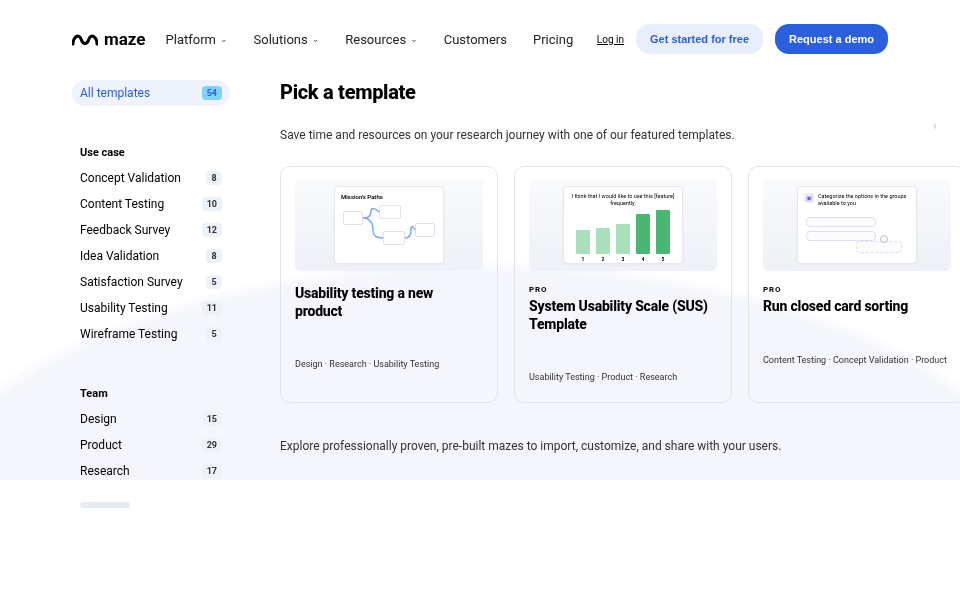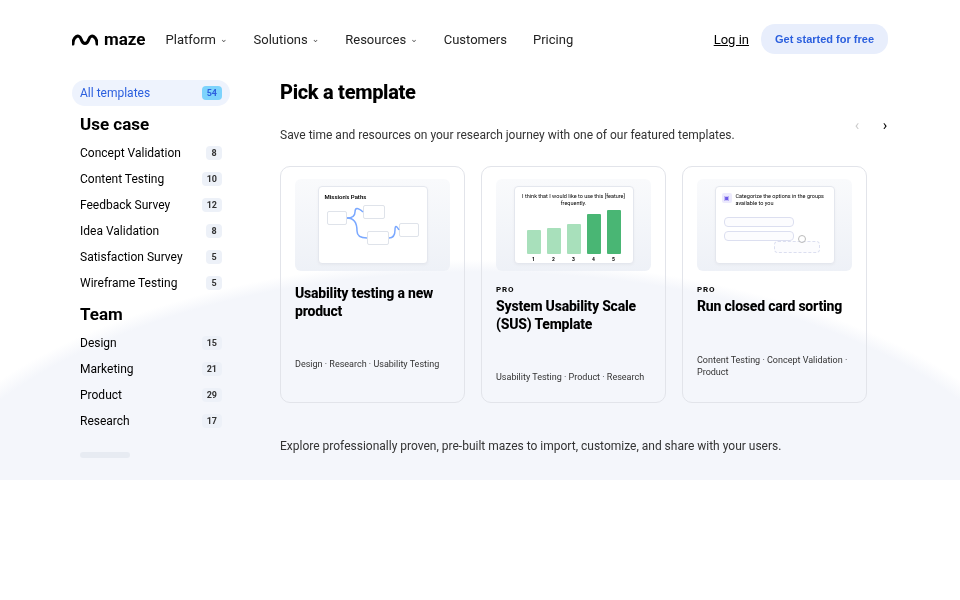--- a/index.html
+++ b/index.html
@@ -4,40 +4,40 @@
 <style>
 * { margin: 0; padding: 0; box-sizing: border-box; }
 body { font-family: -apple-system, BlinkMacSystemFont, "Segoe UI", Roboto, sans-serif; background: #fff; color: #000; width: 960px; height: 600px; overflow: hidden; }
 .header { display: flex; align-items: center; padding: 24px 72px 14px 72px; gap: 20px; }
 .logo { display: flex; align-items: center; gap: 6px; font-weight: 700; font-size: 17px; }
 .logo-mark svg { display: block; }
 .nav { display: flex; gap: 26px; flex: 1; }
 .nav-item { font-size: 13px; color: #222; display: flex; align-items: center; gap: 4px; cursor: pointer; }
 .chevron { font-size: 9px; color: #555; }
 .header-actions { display: flex; align-items: center; gap: 12px; }
-.login { font-size: 13px; cursor: pointer; text-decoration: underline; }
+.login { font-size: 10px; cursor: pointer; text-decoration: underline; }
 .btn { font-size: 11px; font-weight: 600; padding: 9px 14px; border-radius: 14px; border: none; cursor: pointer; }
 .btn-light { background: #e8eefc; color: #2b5fde; }
 .btn-primary { background: #2b5fde; color: #fff; }
 .main { display: flex; padding: 0 72px; gap: 50px; margin-top: 12px; position: relative; }
 .sidebar { width: 158px; flex-shrink: 0; }
 .sidebar-item { display: flex; justify-content: space-between; align-items: center; padding: 6px 8px; font-size: 12px; border-radius: 13px; cursor: pointer; }
 .sidebar-item.active { background: #eef3fd; color: #2b5fde; }
 .sidebar-item .count { font-size: 9px; font-weight: 700; background: #edf1f8; color: #333; padding: 2px 5px; border-radius: 4px; min-width: 16px; text-align: center; }
 .sidebar-item.active .count { color: #2b5fde; background: #7dd3fc; }
-.sidebar-heading { font-size: 17px; font-weight: 700; padding: 8px 8px 6px; }
+.sidebar-heading { font-size: 11px; font-weight: 700; padding: 8px 8px 6px; margin-top: 32px; }
 .sidebar-scrollhint { height: 6px; background: #e7ebf2; border-radius: 3px; margin: 18px 8px 0 8px; width: 50px; }
 .content { flex: 1; position: relative; }
 .h1 { font-size: 20px; font-weight: 800; letter-spacing: -0.3px; margin-bottom: 24px; }
 .sub { font-size: 12px; color: #333; margin-bottom: 24px; }
 .carousel-nav { position: absolute; right: -6px; top: 36px; display: flex; gap: 10px; }
 .arrow { width: 18px; height: 18px; display: flex; align-items: center; justify-content: center; font-size: 15px; cursor: pointer; color: #000; }
 .arrow.dim { color: #ccc; cursor: default; }
 .cards { display: flex; gap: 16px; margin-bottom: 36px; }
-.card { width: 185px; border: 1px solid #e2e4ea; border-radius: 10px; padding: 12px 14px 18px; display: flex; flex-direction: column; cursor: pointer; }
+.card { width: 218px; border: 1px solid #e2e4ea; border-radius: 10px; padding: 12px 14px 18px; display: flex; flex-direction: column; cursor: pointer; }
 .card-img { height: 92px; background: linear-gradient(180deg,#f9fafc,#eef1f7); border-radius: 6px; margin-bottom: 14px; display: flex; align-items: center; justify-content: center; position: relative; overflow: hidden; }
 .pro { font-size: 8px; font-weight: 800; letter-spacing: 0.8px; color: #111; margin-bottom: 4px; }
 .card-title { font-size: 14px; font-weight: 800; line-height: 1.25; margin-bottom: 6px; letter-spacing: -0.2px; }
 .card-meta { font-size: 9px; color: #333; line-height: 1.4; margin-top: 32px; }
 .h2 { font-size: 20px; font-weight: 800; letter-spacing: -0.3px; margin-bottom: 10px; }
 .bg-curve { position: absolute; top: 100px; left: 0; right: 0; height: 380px; z-index: -1; background: radial-gradient(ellipse 1200px 600px at 50% 460px, #f4f6fb 48%, transparent 50%); }
 
 .mock1 { width: 110px; height: 78px; background: #fff; border: 1px solid #e4e7ee; border-radius: 4px; font-size: 6px; padding: 6px; position: relative; box-shadow: 0 1px 3px rgba(0,0,0,0.04); }
 .mock1 .t { font-weight: 600; }
 .mock1 .box { position: absolute; background: #fff; border: 1px solid #dfe3ea; border-radius: 2px; }
@@ -71,20 +71,21 @@
   <div class="nav" id="nav">
       <div class="nav-item">Platform<span class="chevron">⌄</span></div>
       <div class="nav-item">Solutions<span class="chevron">⌄</span></div>
       <div class="nav-item">Resources<span class="chevron">⌄</span></div>
       <div class="nav-item">Customers</div>
       <div class="nav-item">Pricing</div>
     </div>
   <div class="header-actions">
     <span class="login">Log in</span>
     <button class="btn btn-light">Get started for free</button>
+    <button class="btn btn-primary">Request a demo</button>
   </div>
 </div>
 
 <div class="main">
   <div class="sidebar" id="sidebar">
       <div class="sidebar-item active">
         <span>All templates</span>
         <span class="count">54</span>
       </div>
       <div class="sidebar-heading">Use case</div>
@@ -102,31 +103,31 @@
       </div>
       <div class="sidebar-item">
         <span>Idea Validation</span>
         <span class="count">8</span>
       </div>
       <div class="sidebar-item">
         <span>Satisfaction Survey</span>
         <span class="count">5</span>
       </div>
       <div class="sidebar-item">
+        <span>Usability Testing</span>
+        <span class="count">11</span>
+      </div>
+      <div class="sidebar-item">
         <span>Wireframe Testing</span>
         <span class="count">5</span>
       </div>
       <div class="sidebar-heading">Team</div>
       <div class="sidebar-item">
         <span>Design</span>
         <span class="count">15</span>
-      </div>
-      <div class="sidebar-item">
-        <span>Marketing</span>
-        <span class="count">21</span>
       </div>
       <div class="sidebar-item">
         <span>Product</span>
         <span class="count">29</span>
       </div>
       <div class="sidebar-item">
         <span>Research</span>
         <span class="count">17</span>
       </div>
       <div class="sidebar-scrollhint"></div>

